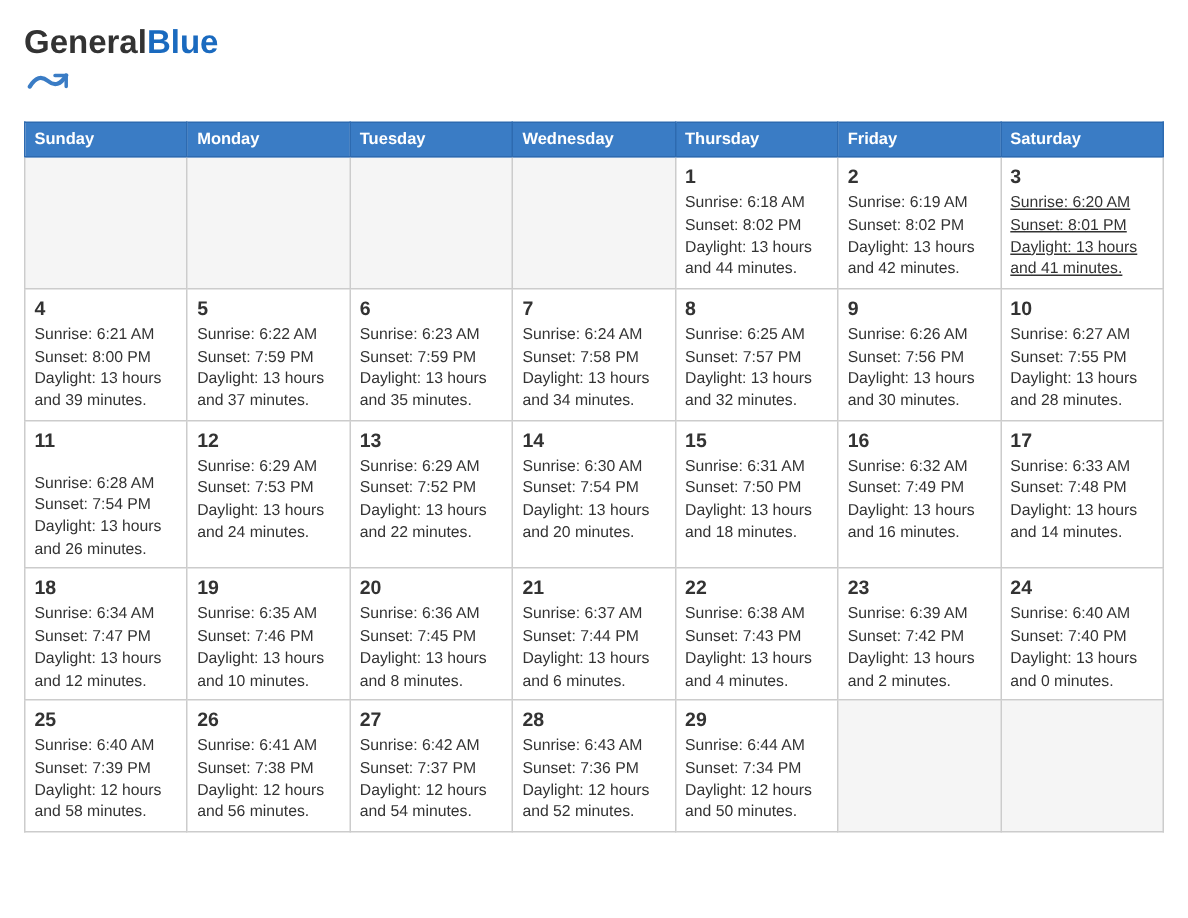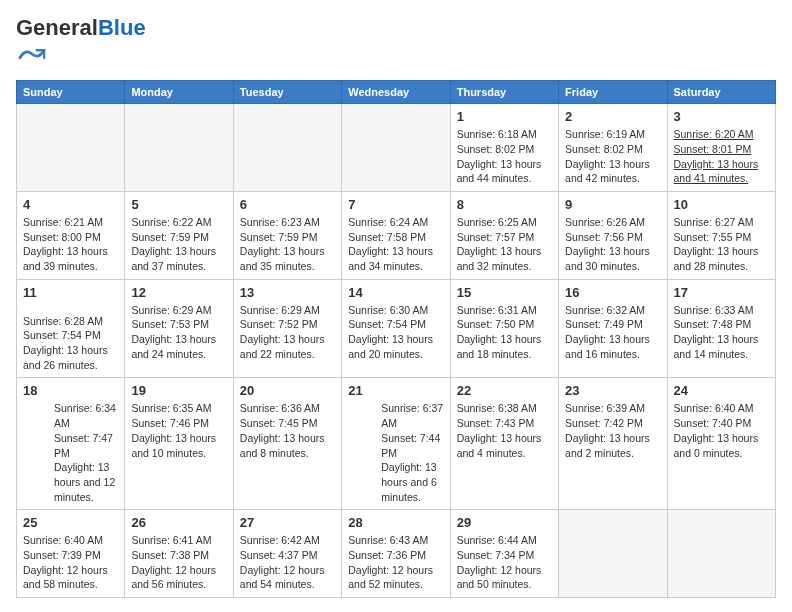--- a/index.html
+++ b/index.html
@@ -231,39 +231,39 @@
         <td>
           <div class="day-num">17</div>
           <div class="day-info" style="white-space: pre-line;">Sunrise: 6:33 AM
 Sunset: 7:48 PM
 Daylight: 13 hours and 14 minutes.</div>
         </td>
       </tr>
       <tr class="row-shade">
         <td>
           <div class="day-num">18</div>
-          <div class="day-info" style="white-space: pre-line; margin-left: 31px;">Sunrise: 6:34 AM
+          <div class="day-info" style="white-space: pre-line;">Sunrise: 6:34 AM
 Sunset: 7:47 PM
 Daylight: 13 hours and 12 minutes.</div>
         </td>
         <td>
           <div class="day-num">19</div>
           <div class="day-info" style="white-space: pre-line;">Sunrise: 6:35 AM
 Sunset: 7:46 PM
 Daylight: 13 hours and 10 minutes.</div>
         </td>
         <td>
           <div class="day-num">20</div>
           <div class="day-info" style="white-space: pre-line;">Sunrise: 6:36 AM
 Sunset: 7:45 PM
 Daylight: 13 hours and 8 minutes.</div>
         </td>
         <td>
           <div class="day-num">21</div>
-          <div class="day-info" style="white-space: pre-line; margin-left: 33px;">Sunrise: 6:37 AM
+          <div class="day-info" style="white-space: pre-line;">Sunrise: 6:37 AM
 Sunset: 7:44 PM
 Daylight: 13 hours and 6 minutes.</div>
         </td>
         <td>
           <div class="day-num">22</div>
           <div class="day-info" style="white-space: pre-line;">Sunrise: 6:38 AM
 Sunset: 7:43 PM
 Daylight: 13 hours and 4 minutes.</div>
         </td>
         <td>
@@ -288,21 +288,21 @@
         </td>
         <td>
           <div class="day-num">26</div>
           <div class="day-info" style="white-space: pre-line;">Sunrise: 6:41 AM
 Sunset: 7:38 PM
 Daylight: 12 hours and 56 minutes.</div>
         </td>
         <td>
           <div class="day-num">27</div>
           <div class="day-info" style="white-space: pre-line;">Sunrise: 6:42 AM
-Sunset: 4:37 PM
+Sunset: 7:37 PM
 Daylight: 12 hours and 54 minutes.</div>
         </td>
         <td>
           <div class="day-num">28</div>
           <div class="day-info" style="white-space: pre-line;">Sunrise: 6:43 AM
 Sunset: 7:36 PM
 Daylight: 12 hours and 52 minutes.</div>
         </td>
         <td>
           <div class="day-num">29</div>

